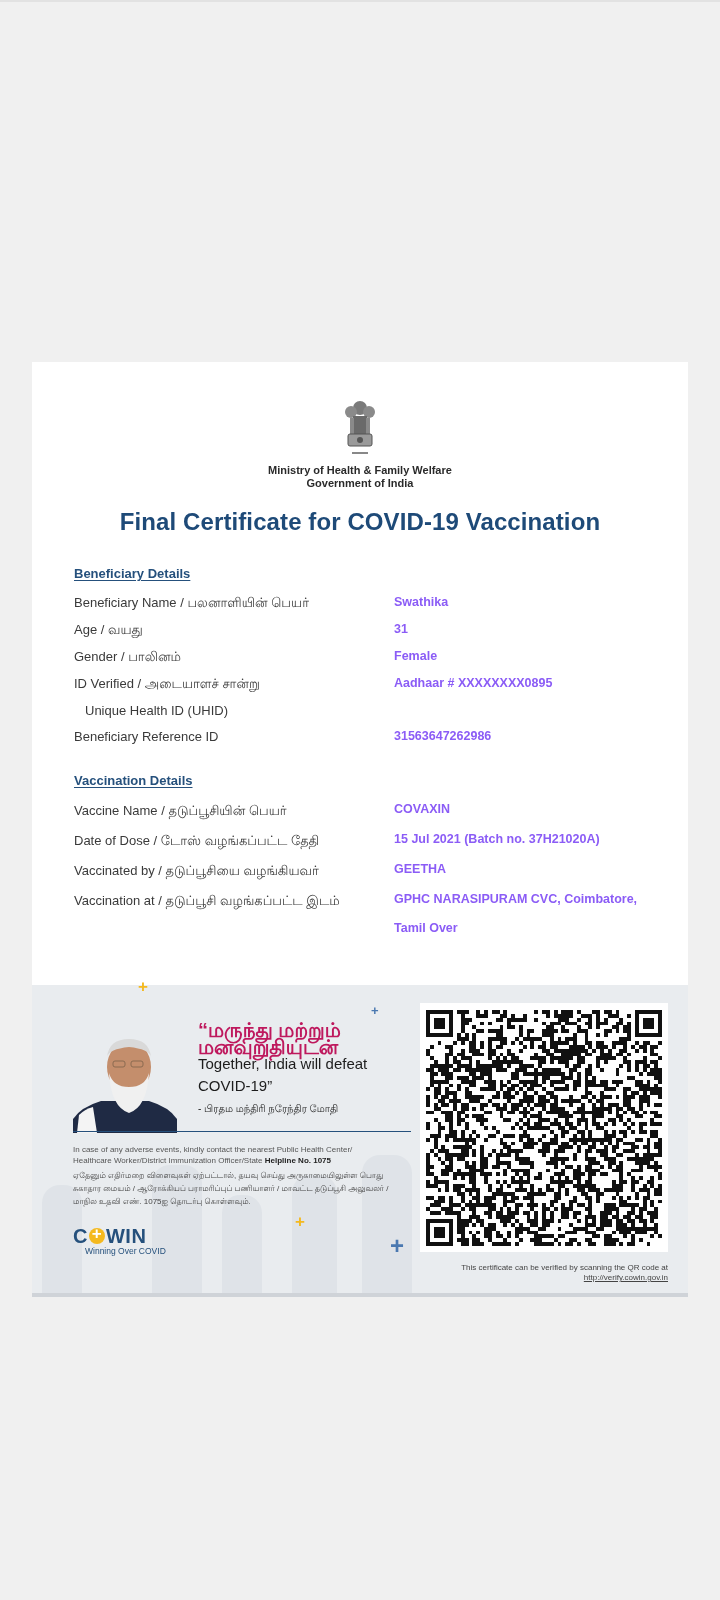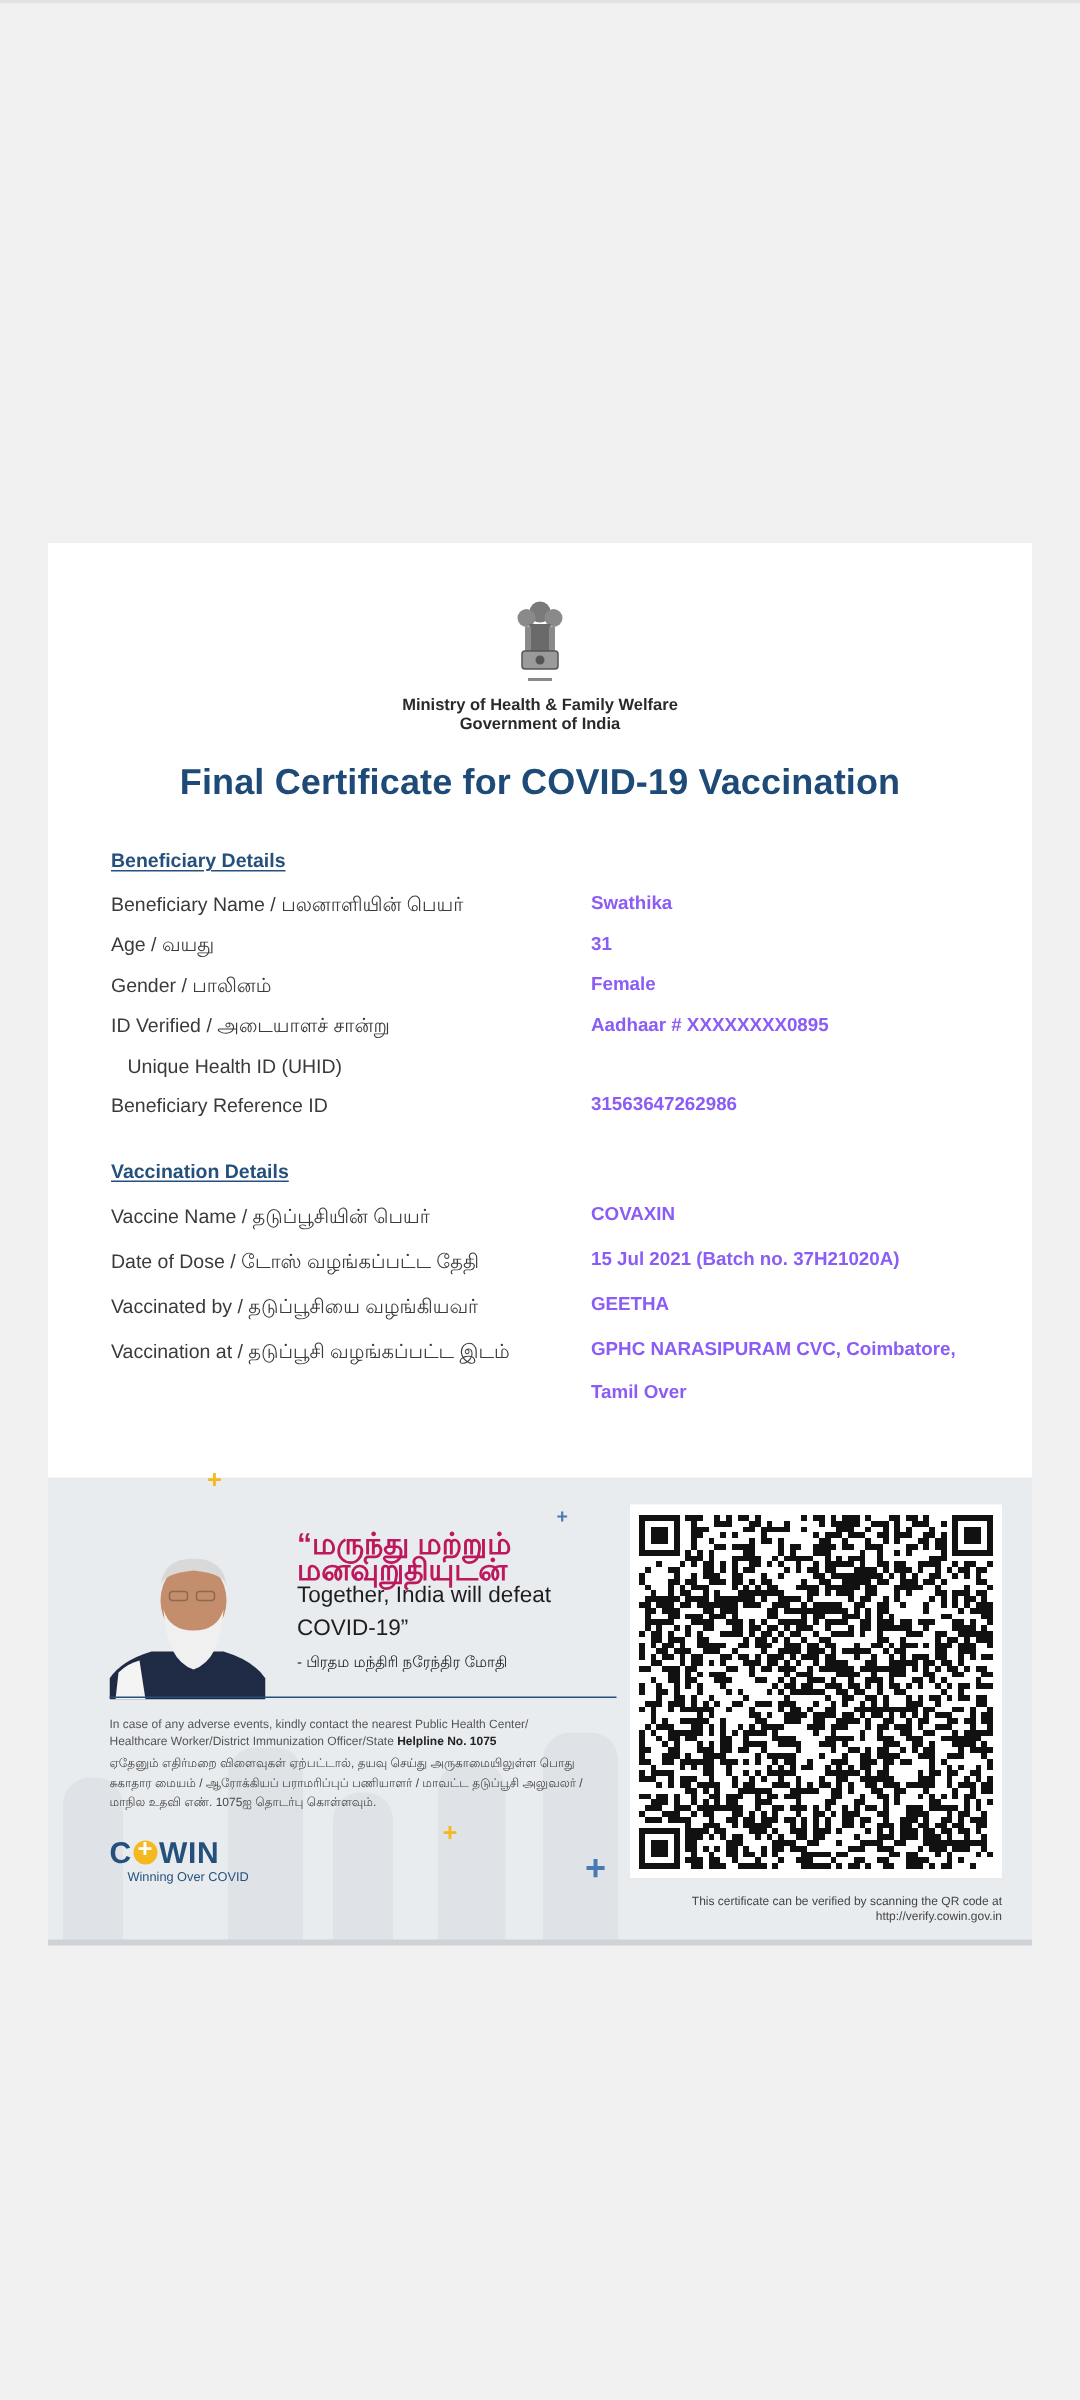--- a/index.html
+++ b/index.html
@@ -153,13 +153,13 @@
       <rect x="56" y="2" width="3" height="3" fill="#111"></rect>
     </g>
     <g>
       <rect x="0" y="54" width="7" height="7" fill="#111"></rect>
       <rect x="1" y="55" width="5" height="5" fill="#fff"></rect>
       <rect x="2" y="56" width="3" height="3" fill="#111"></rect>
     </g>
   </svg>
 
 <div class="verify" style="top:1263px;">This certificate can be verified by scanning the QR code at</div>
-<div class="verify" style="top:1273px;">http://verify.cowin.gov.in</div>
+<div class="verify" style="top:1273px;text-decoration:underline;">http://verify.cowin.gov.in</div>
 
 </body></html>

